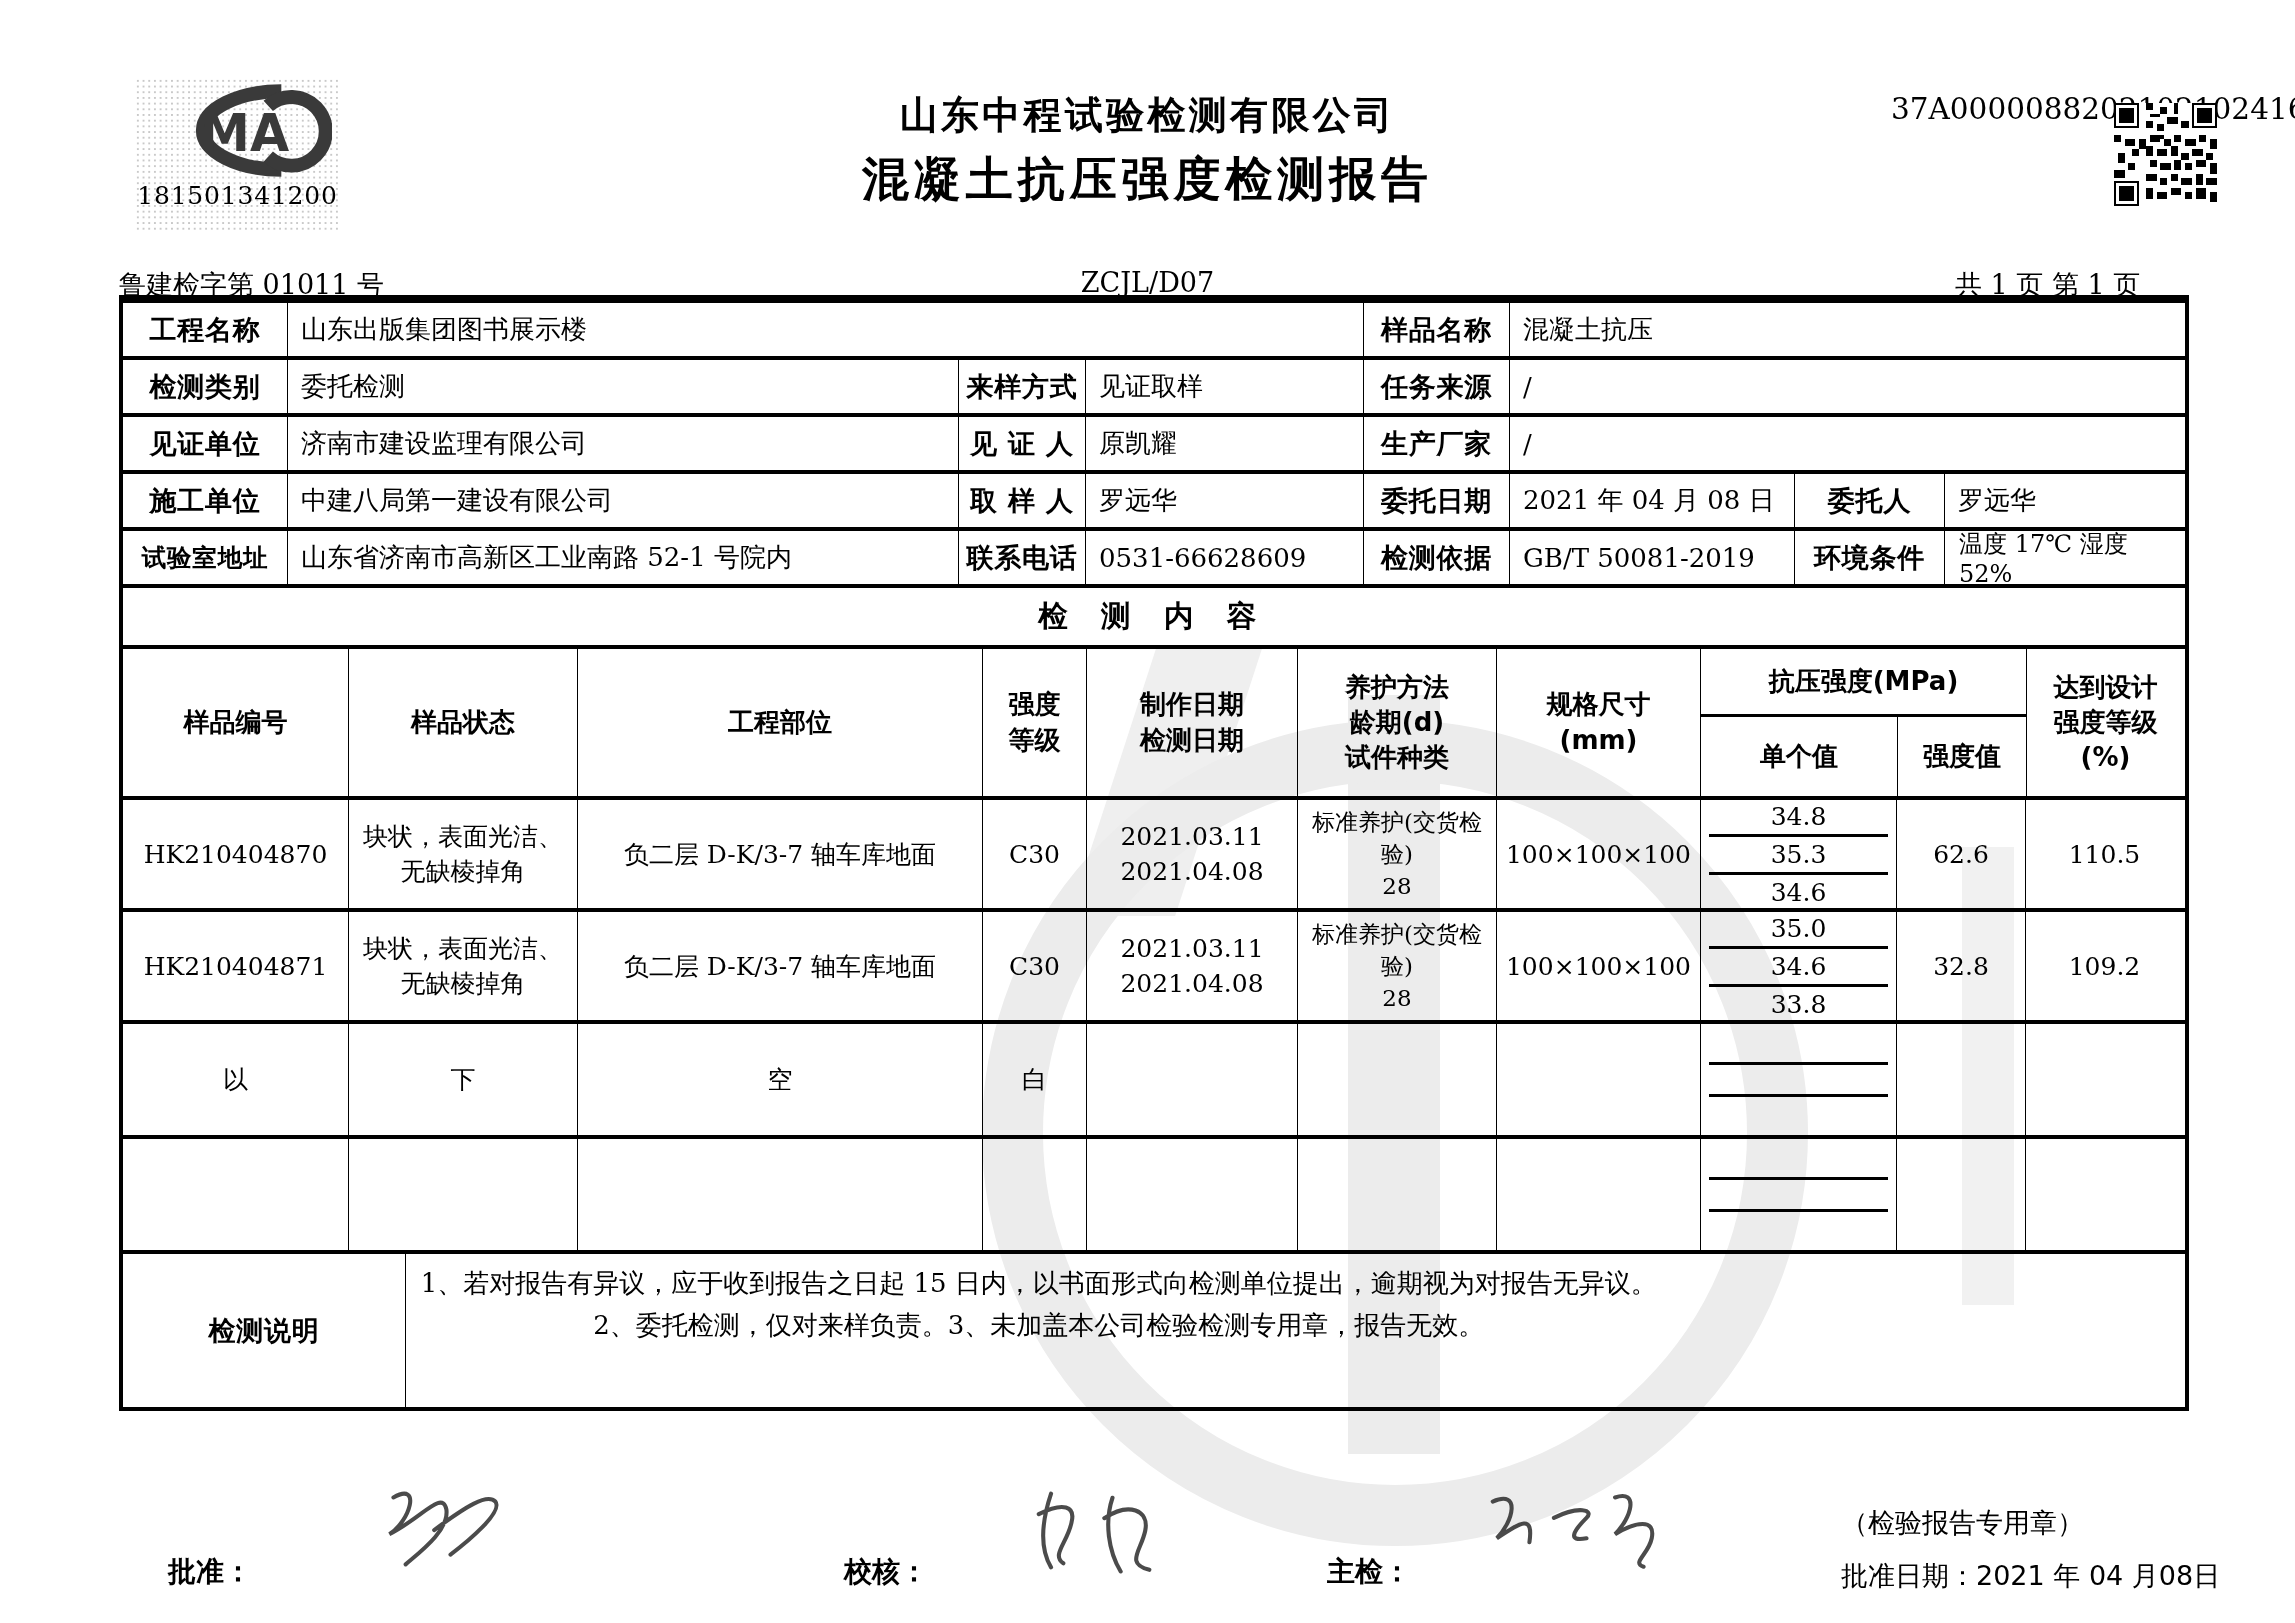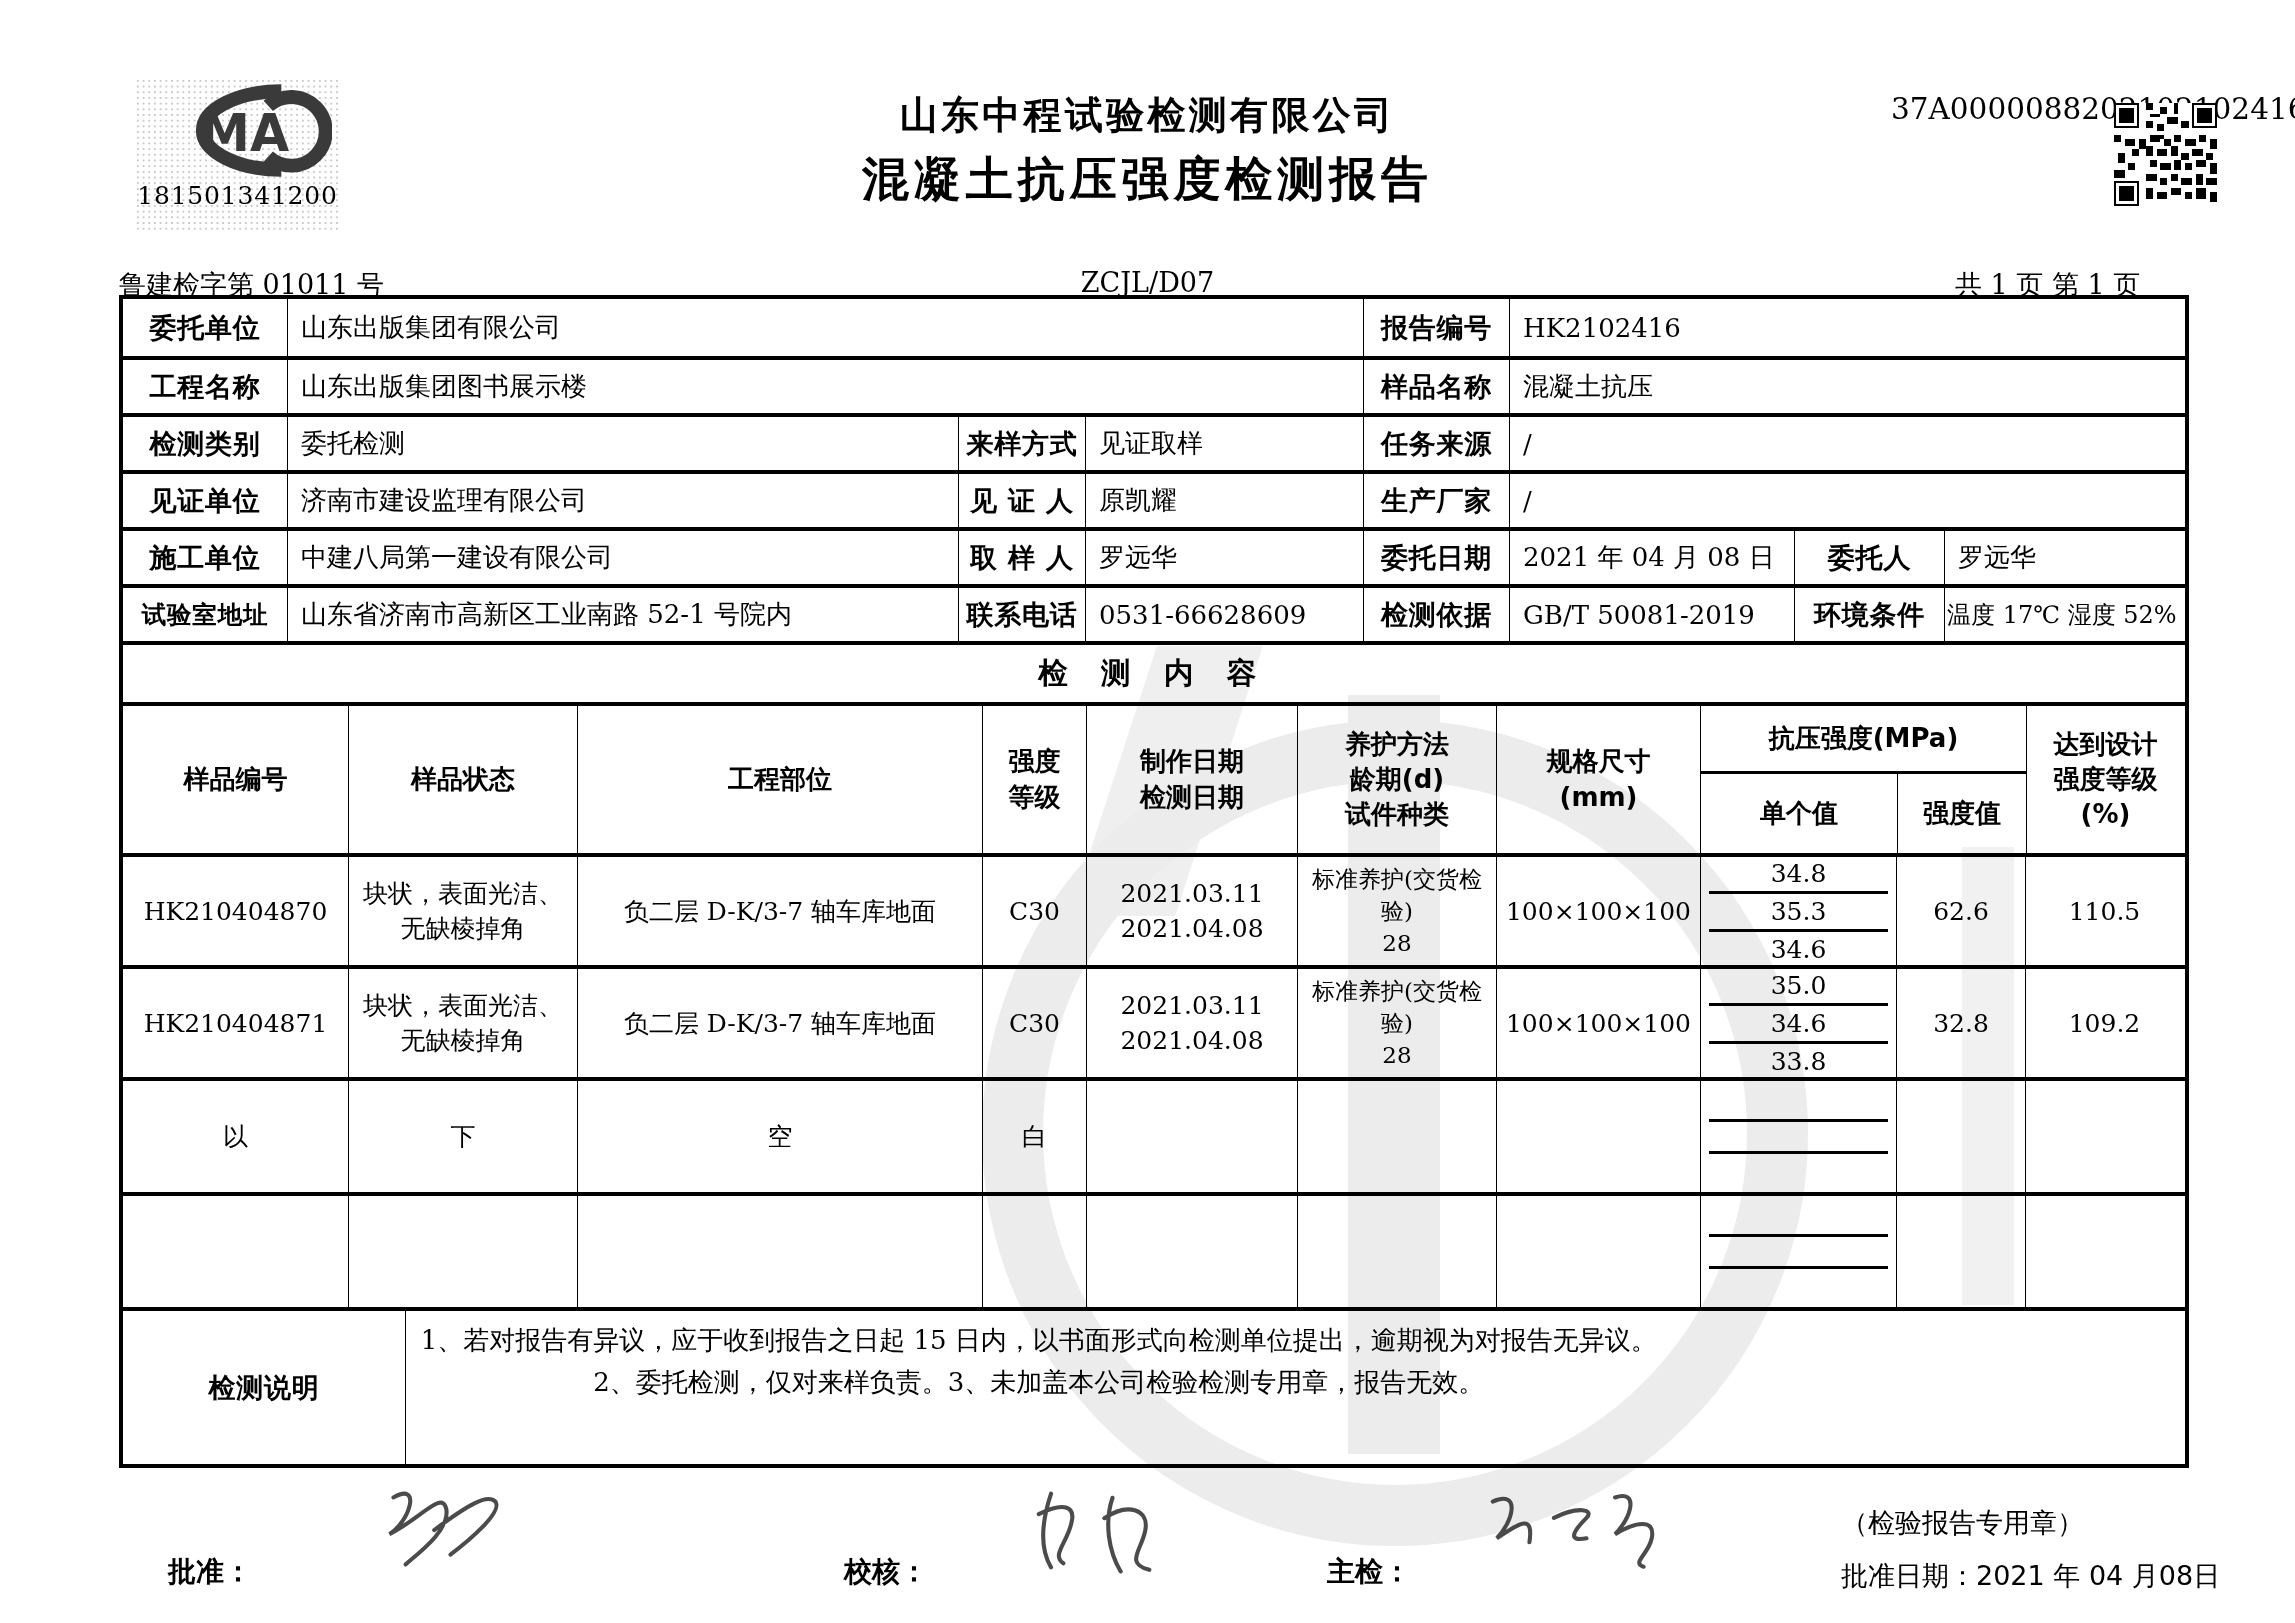--- a/index.html
+++ b/index.html
@@ -98,26 +98,20 @@
 <div class="abs subhead-center">ZCJL/D07</div>
 <div class="abs subhead-right">共 1 页   第 1 页</div>
 
 <div class="abs wm wm-wedge"></div>
 <div class="abs wm wm-bar"></div>
 <div class="abs wm wm-bar2"></div>
 <div class="abs wm wm-ring"></div>
 
 <div class="abs rpt">
 
-  <div class="trow first ir">
-    <div class="cell fc lbl" style="width:164px">委托单位</div>
-    <div class="cell val" style="width:1076px">山东出版集团有限公司</div>
-    <div class="cell lbl" style="width:146px">报告编号</div>
-    <div class="cell val" style="width:675px">HK2102416</div>
-  </div>
   <div class="trow ir">
     <div class="cell fc lbl" style="width:164px">工程名称</div>
     <div class="cell val" style="width:1076px">山东出版集团图书展示楼</div>
     <div class="cell lbl" style="width:146px">样品名称</div>
     <div class="cell val" style="width:675px">混凝土抗压</div>
   </div>
   <div class="trow ir">
     <div class="cell fc lbl" style="width:164px">检测类别</div>
     <div class="cell val" style="width:671px">委托检测</div>
     <div class="cell lbl" style="width:127px">来样方式</div>
@@ -144,21 +138,21 @@
     <div class="cell val" style="width:241px">罗远华</div>
   </div>
   <div class="trow ir">
     <div class="cell fc lbl" style="width:164px;font-size:24.5px">试验室地址</div>
     <div class="cell val" style="width:671px">山东省济南市高新区工业南路 52-1 号院内</div>
     <div class="cell lbl" style="width:127px">联系电话</div>
     <div class="cell val" style="width:278px">0531-66628609</div>
     <div class="cell lbl" style="width:146px">检测依据</div>
     <div class="cell val" style="width:285px">GB/T 50081-2019</div>
     <div class="cell lbl" style="width:150px">环境条件</div>
-    <div class="cell val" style="width:241px;padding-left:2px;font-size:24px">温度 17℃  湿度 52%</div>
+    <div class="cell val" style="width:241px;padding-left:14px;font-size:24px">温度 17℃  湿度 52%</div>
   </div>
 
   <div class="trow">
     <div class="cell fc band" style="width:2060px">检 测 内 容</div>
   </div>
 
   <div class="trow chead" style="height:151px">
     <div class="cell fc" style="width:225px">样品编号</div>
     <div class="cell" style="width:229px">样品状态</div>
     <div class="cell" style="width:405px">工程部位</div>

